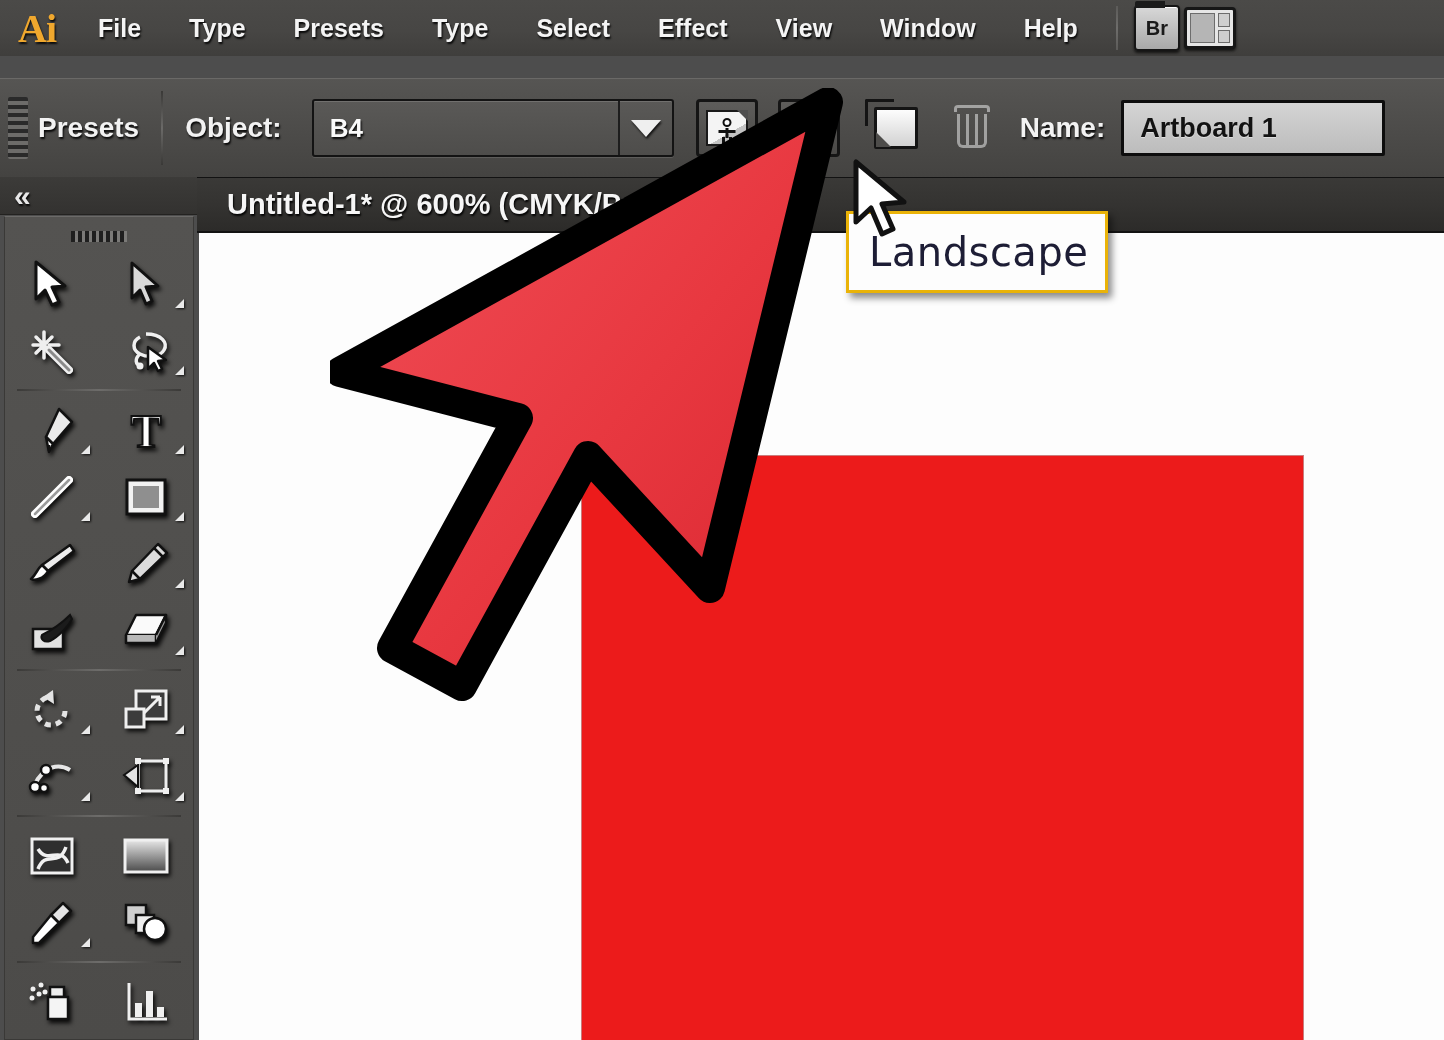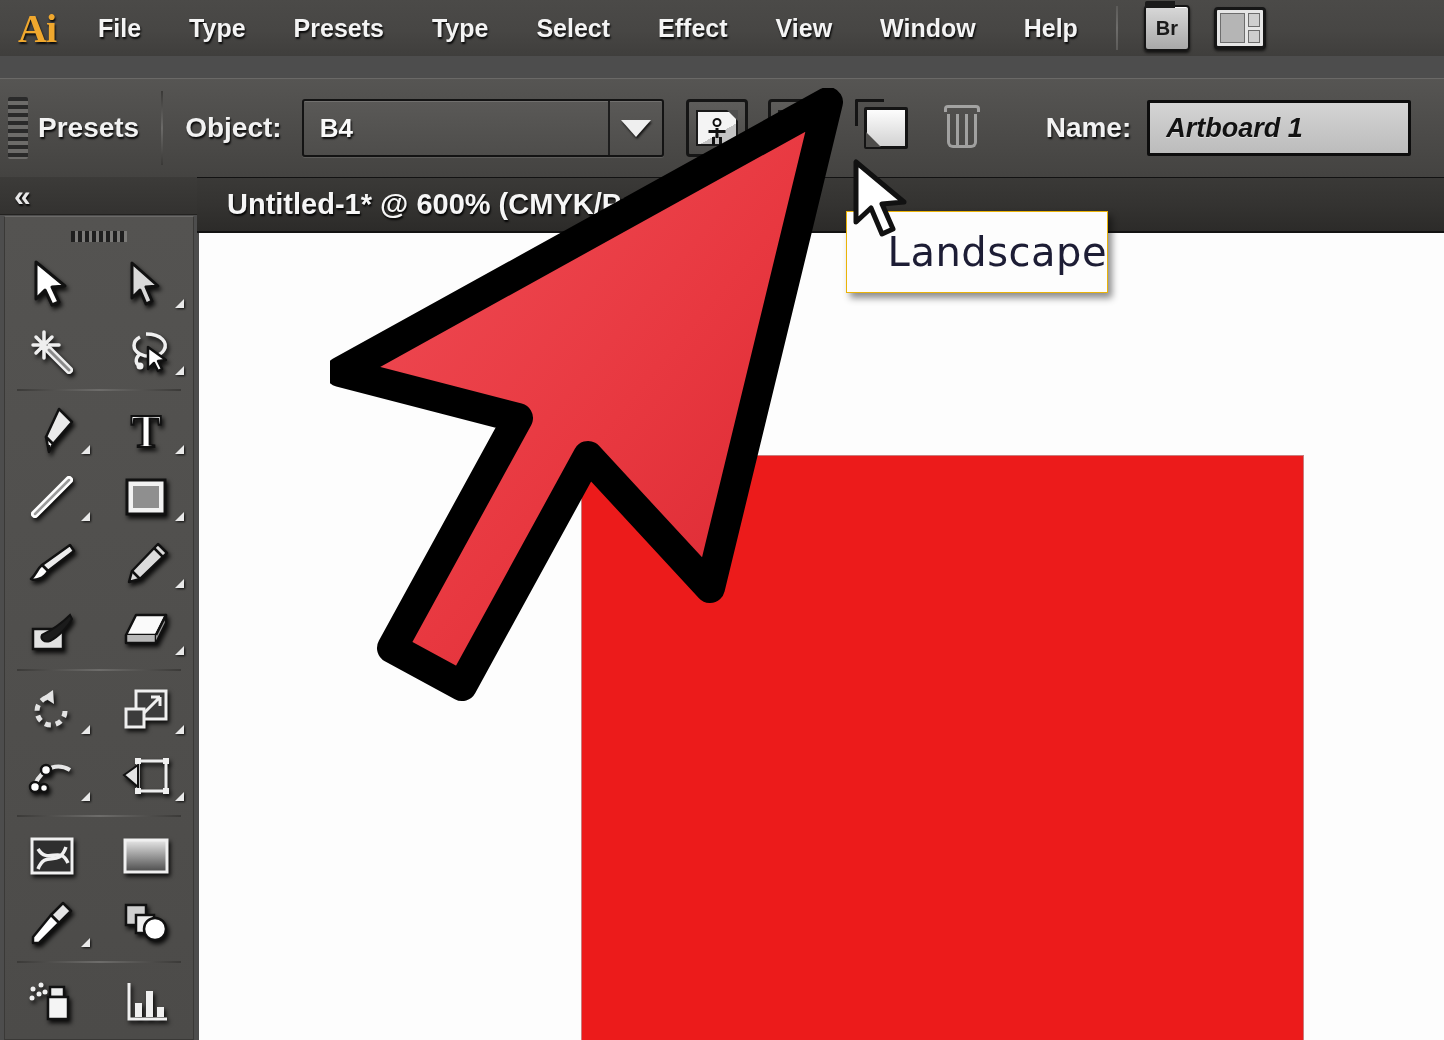--- a/index.html
+++ b/index.html
@@ -24,21 +24,21 @@
   }
   .menu-item{
     padding:0 24px; font-size:25px; color:#f4f4f4; font-weight:bold;
     text-shadow:1px 2px 2px rgba(0,0,0,.9);
     white-space:nowrap; cursor:default;
   }
   .menu-sep{
     width:2px; height:44px; margin:0 14px;
     background:linear-gradient(180deg,#5c5b59,#6e6d6b,#5c5b59);
   }
-  .top-icon{ margin:0 12px; display:flex; align-items:center; }
+  .top-icon{ margin:0 2px; display:flex; align-items:center; }
 
   
   .br-ico{
     width:46px; height:46px; border-radius:4px;
     background:linear-gradient(180deg,#d8d8d8,#a8a8a8);
     border:2px solid #151515;
     box-shadow:0 2px 3px rgba(0,0,0,.7), inset 0 1px 0 #fff;
     display:flex; align-items:center; justify-content:center;
     font-size:20px; font-weight:bold; color:#1a1a1a;
     position:relative;
@@ -73,21 +73,21 @@
   .cb-label{
     font-size:28px; color:#f2f2f2; font-weight:bold;
     text-shadow:1px 2px 2px rgba(0,0,0,.9); white-space:nowrap;
   }
   .cb-sep{
     width:2px; height:74px; margin:0 22px;
     background:linear-gradient(180deg,#3a3937,#6b6a68,#3a3937);
   }
   
   #presets-combo{
-    width:362px; height:58px; margin-left:20px;
+    width:362px; height:58px; margin-left:30px;
     background:linear-gradient(180deg,#5a5957,#4e4d4b);
     border:2px solid #131313; border-radius:3px;
     box-shadow:inset 0 1px 0 rgba(255,255,255,.14), 0 1px 0 rgba(255,255,255,.12);
     display:flex; align-items:center; position:relative;
   }
   #presets-value{
     flex:1; padding-left:16px; font-size:26px; color:#fafafa; font-weight:bold;
     text-shadow:1px 2px 2px rgba(0,0,0,.9); overflow:hidden; white-space:nowrap;
   }
   #presets-arrowbox{
@@ -162,21 +162,21 @@
     border:3px solid #d6d6d6; border-radius:0 0 6px 6px; border-top:none;
     background:repeating-linear-gradient(90deg,transparent 0 6px,#d6d6d6 6px 9px);
   }
   #name-field{
     margin-left:16px; width:264px; height:56px;
     background:linear-gradient(180deg,#d4d4d4,#bcbcbc);
     border:3px solid #0d0d0d; border-radius:2px;
     display:flex; align-items:center; padding-left:16px;
     font-size:27px; font-weight:bold; color:#121212;
     text-shadow:0 1px 0 rgba(255,255,255,.45);
-    white-space:nowrap; overflow:hidden;font-style:italic;
+    white-space:nowrap; overflow:hidden;
   }
 
   
   #tools-header{
     position:absolute; left:0; top:177px; width:197px; height:38px;
     background:linear-gradient(180deg,#3c3b39,#333230);
     border-bottom:1px solid #232220; display:flex; align-items:center;
   }
   #collapse-icon{
     margin-left:14px; font-size:30px; color:#e8e8e8; line-height:1;
@@ -233,23 +233,23 @@
 
   
   #big-cursor{
     position:absolute; left:330px; top:88px; width:580px; height:620px;
     pointer-events:none; z-index:40;
   }
 
   
   #tooltip{
     position:absolute; left:846px; top:211px; width:262px; height:82px;
-    background:#fdfdfd; border:1px solid #eab308;
+    background:#fdfdfd; border:3px solid #eab308;
     box-shadow:4px 5px 7px rgba(0,0,0,.45);
-    display:flex; align-items:center; z-index:50;justify-content:flex-end;
+    display:flex; align-items:center; z-index:50;
   }
   #tooltip-text{
     padding-left:20px; font-size:40px; color:#1d1d35;
     font-family:"DejaVu Sans", sans-serif; letter-spacing:.5px;
   }
   #small-cursor{
     position:absolute; left:848px; top:158px; width:66px; height:86px; z-index:60;
     pointer-events:none;
   }
 </style>
@@ -325,21 +325,21 @@
   <div class="plainbtn" title="New Artboard">
     <div class="newdoc-ico"></div>
   </div>
   <div class="plainbtn" title="Delete Artboard">
     <div class="trash-ico">
       <div class="lid"></div>
         <div class="can"></div>
     </div>
   </div>
 
-  <div class="cb-label" style="margin-left:64px">Name:</div>
+  <div class="cb-label" style="margin-left:28px">Name:</div>
   <div id="name-field">Artboard 1</div>
 </div>
 
 <div id="tools-header">
   <div id="collapse-icon">«</div>
 </div>
 
 <div id="toolpanel">
   <div id="tool-grip"></div>
   <div class="tool-grid">

